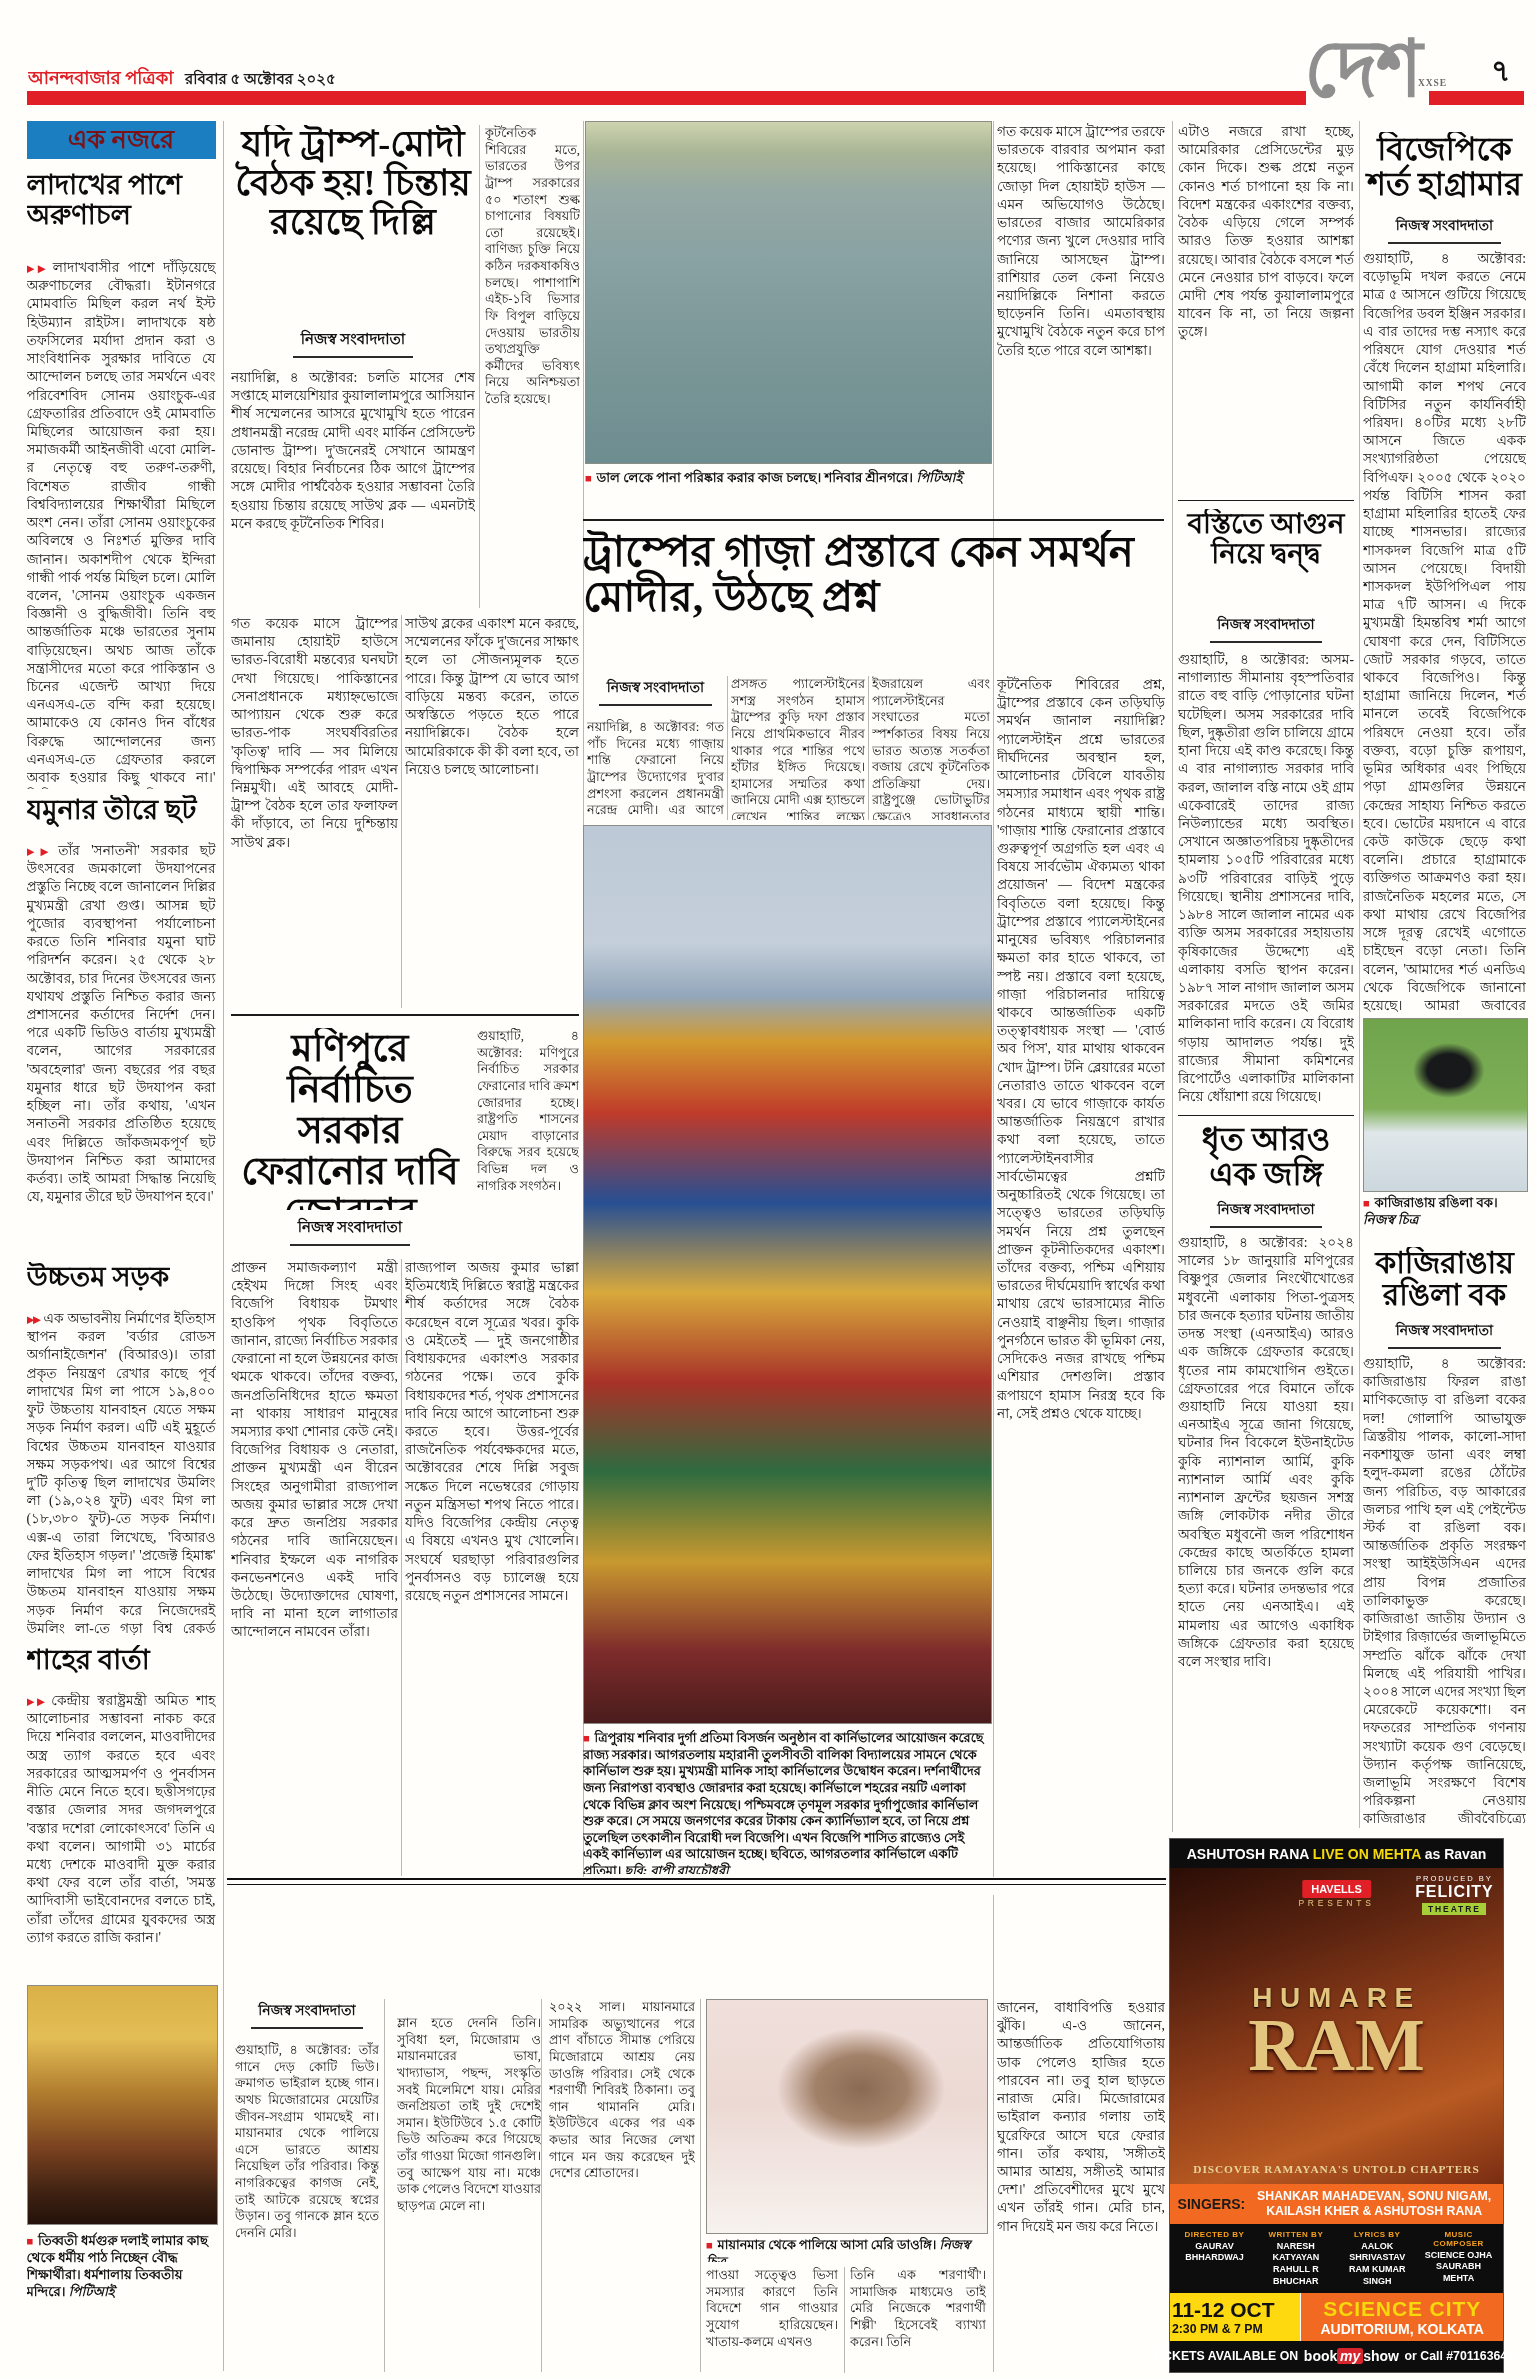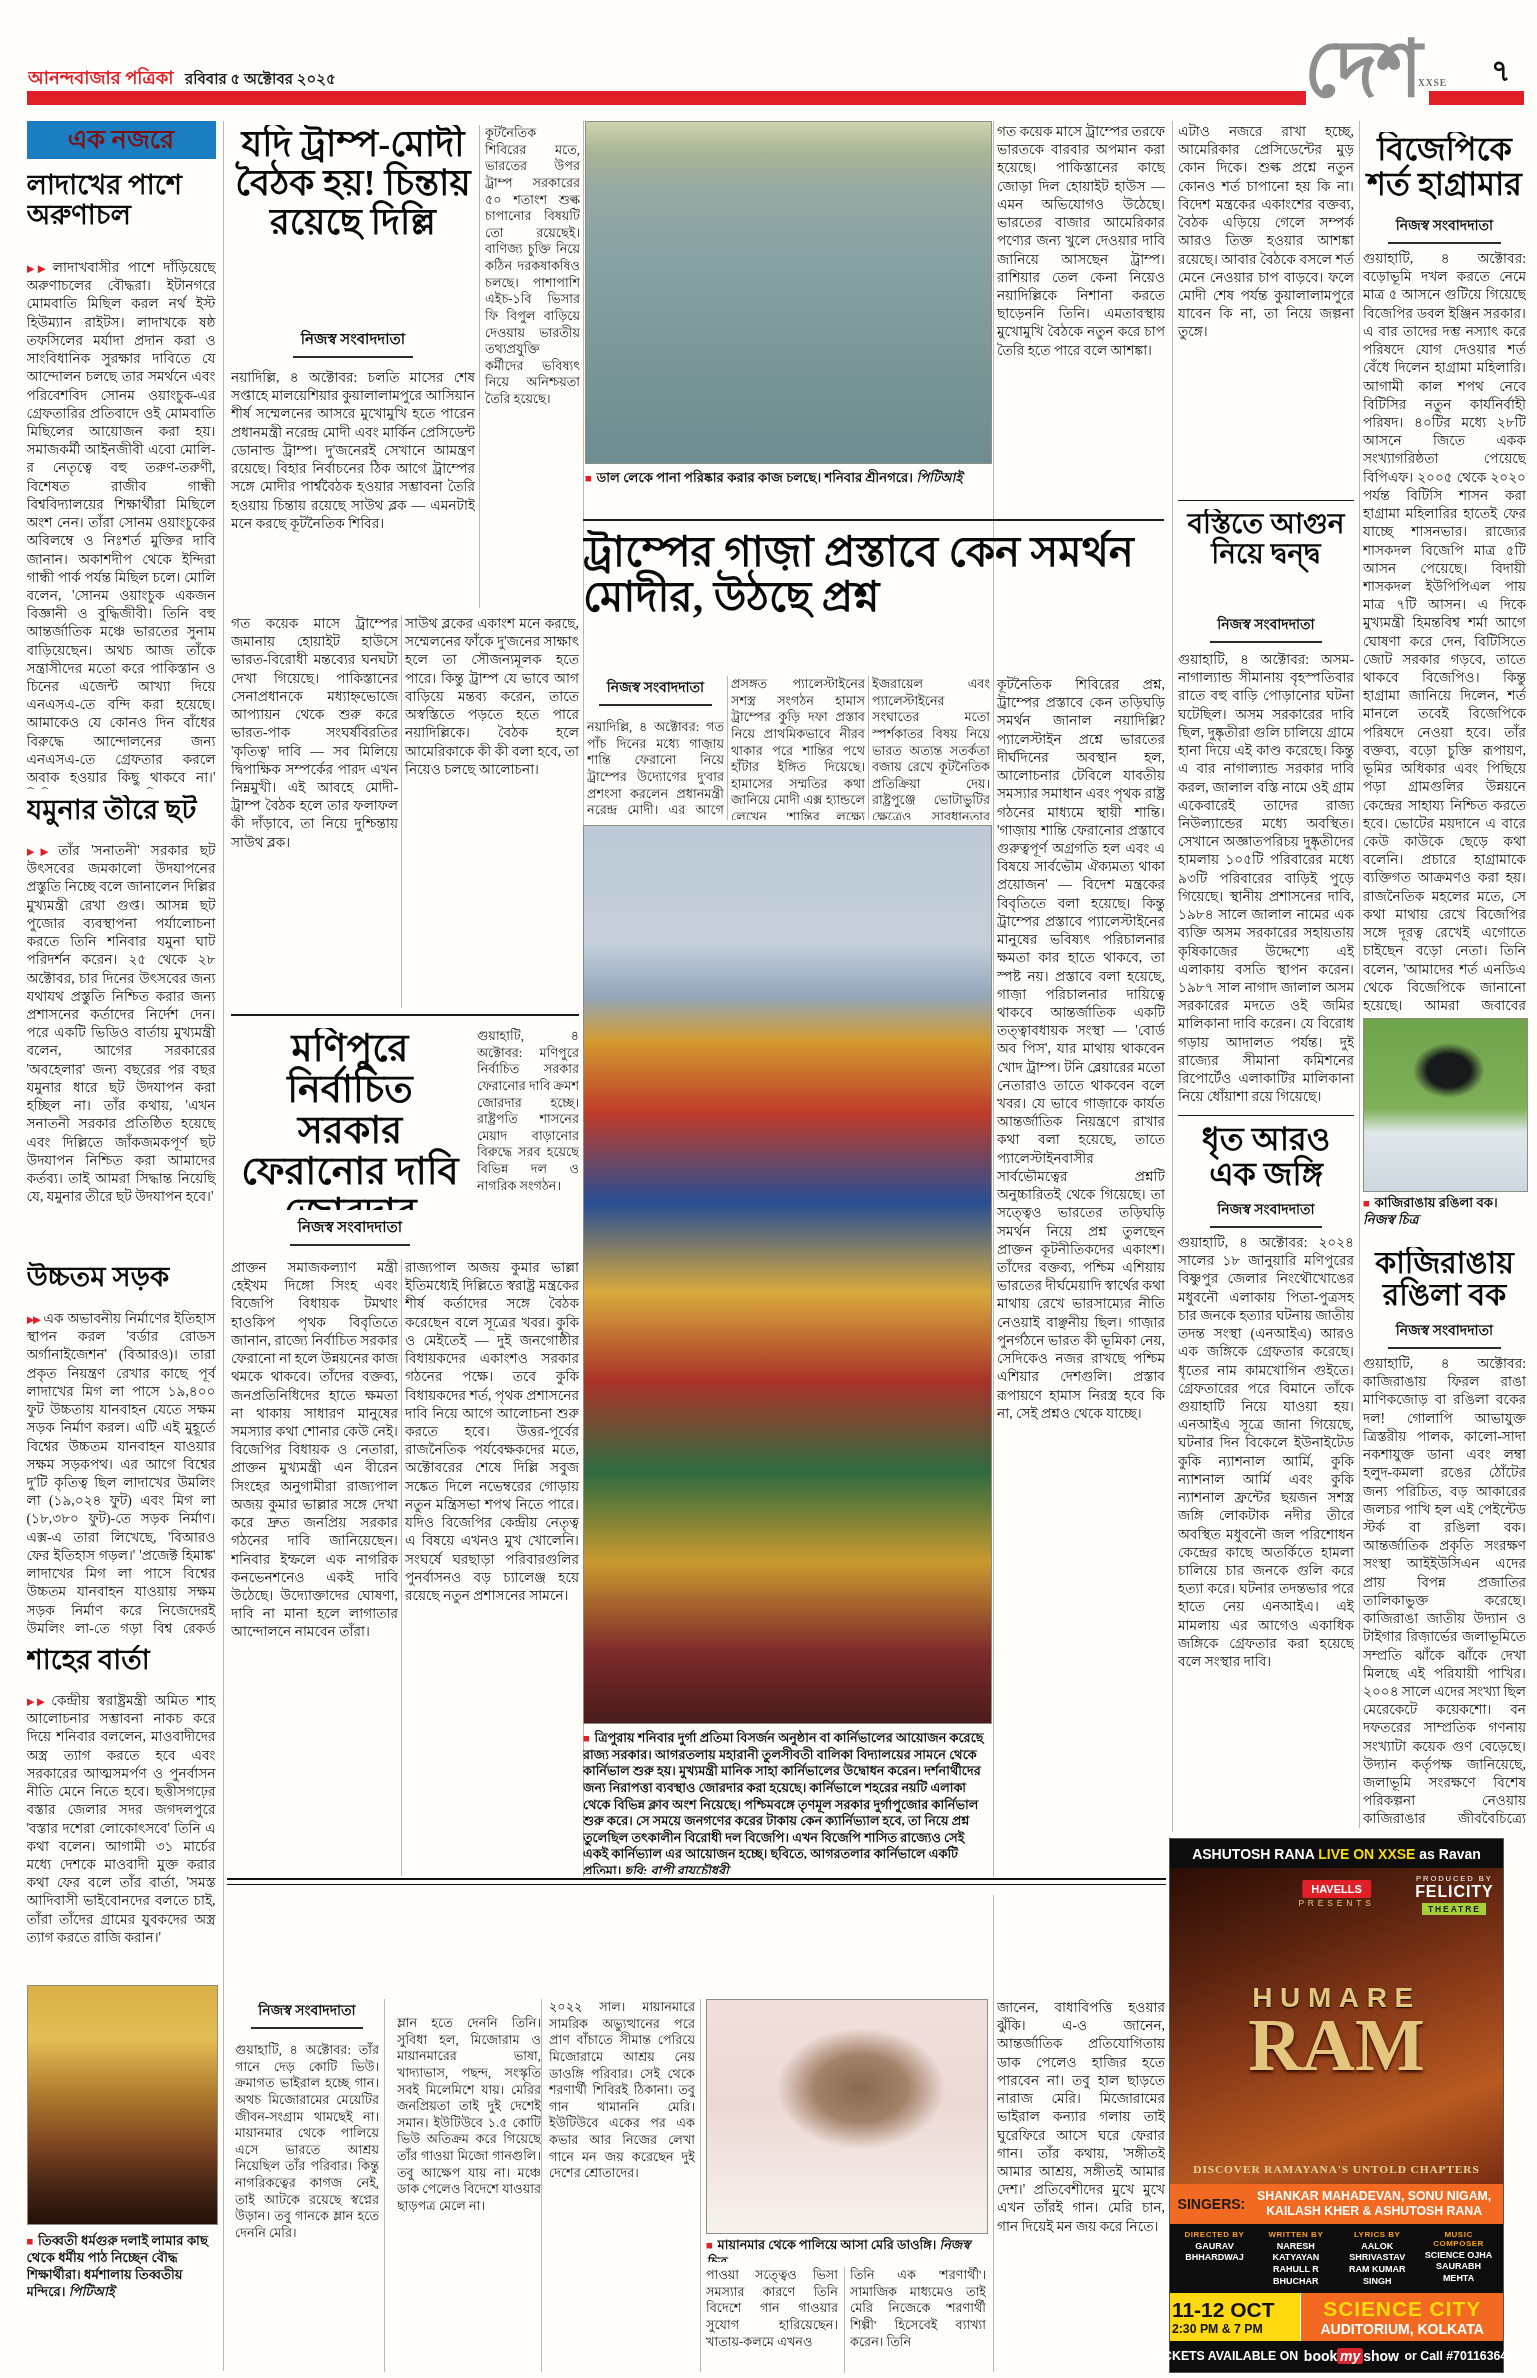--- a/index.html
+++ b/index.html
@@ -196,21 +196,21 @@
   <div class="abs body-text narrow" style="left:549px;top:1999px;width:146px;height:373px;">২০২২ সাল। মায়ানমারে সামরিক অভ্যুত্থানের পরে প্রাণ বাঁচাতে সীমান্ত পেরিয়ে মিজোরামে আশ্রয় নেয় ডাওঙ্গি পরিবার। সেই থেকে শরণার্থী শিবিরই ঠিকানা। তবু গান থামাননি মেরি। ইউটিউবে একের পর এক কভার আর নিজের লেখা গানে মন জয় করেছেন দুই দেশের শ্রোতাদের।</div>
   <div class="photo ph-mary" style="left:706px;top:1999px;width:280px;height:233px;"></div>
   <div class="abs caption" style="left:706px;top:2237px;width:280px;height:24.6px;font-size:12.8px;">
     <span class="sq">■</span><span>মায়ানমার থেকে পালিয়ে আসা মেরি ডাওঙ্গি। </span><span class="credit">নিজস্ব চিত্র</span>
   </div>
   <div class="abs body-text narrow" style="left:706px;top:2267px;width:132px;height:106px;">পাওয়া সত্ত্বেও ভিসা সমস্যার কারণে তিনি বিদেশে গান গাওয়ার সুযোগ হারিয়েছেন। খাতায়-কলমে এখনও</div>
   <div class="abs body-text narrow" style="left:850px;top:2267px;width:136px;height:106px;">তিনি এক 'শরণার্থী'। সামাজিক মাধ্যমেও তাই মেরি নিজেকে 'শরণার্থী শিল্পী' হিসেবেই ব্যাখ্যা করেন। তিনি</div>
   <div class="abs body-text" style="left:997px;top:1999px;width:168px;height:373px;">জানেন, বাধাবিপত্তি হওয়ার ঝুঁকি। এ-ও জানেন, আন্তর্জাতিক প্রতিযোগিতায় ডাক পেলেও হাজির হতে পারবেন না। তবু হাল ছাড়তে নারাজ মেরি। মিজোরামের ভাইরাল কন্যার গলায় তাই ঘুরেফিরে আসে ঘরে ফেরার গান। তাঁর কথায়, 'সঙ্গীতই আমার আশ্রয়, সঙ্গীতই আমার দেশ।' প্রতিবেশীদের মুখে মুখে এখন তাঁরই গান। মেরি চান, গান দিয়েই মন জয় করে নিতে।</div>
 
   <div class="ad" style="left:1169px;top:1838px;width:333px;height:533px;">
-    <div class="ad-topband"><span>ASHUTOSH RANA </span><span class="yel">LIVE ON XXSE</span><span> as Ravan</span></div>
+    <div class="ad-topband"><span>ASHUTOSH RANA </span><span class="yel">LIVE ON MEHTA</span><span> as Ravan</span></div>
     <div class="ad-poster">
       <div class="ad-havells">HAVELLS</div>
       <div class="ad-presents">PRESENTS</div>
       <div class="ad-prodby">
         <div>PRODUCED BY</div>
         <div class="ad-felicity">FELICITY</div>
         <div class="ad-theatre">THEATRE</div>
       </div>
       <div class="ad-humare">HUMARE</div>
       <div class="ad-ram">RAM</div>

